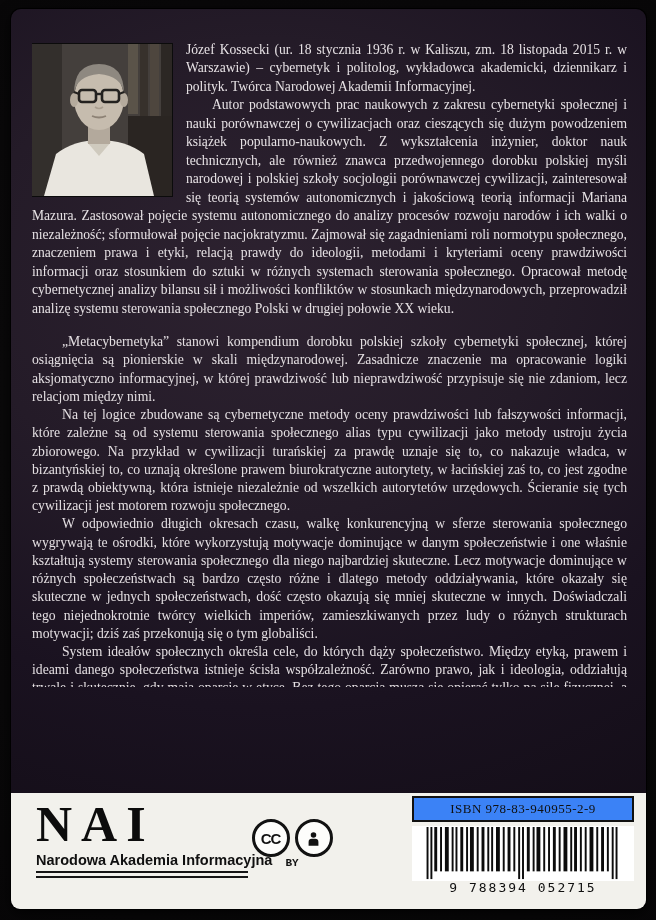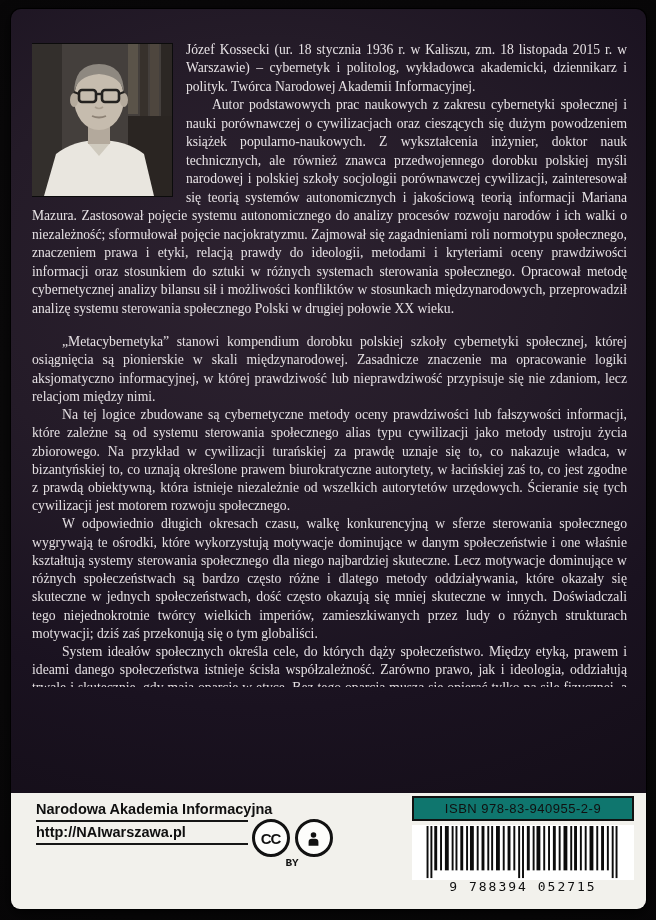--- a/index.html
+++ b/index.html
@@ -37,22 +37,22 @@
   .cc-block{position:absolute;left:237px;top:26px;width:88px;text-align:center;}
   .cc-circles{display:flex;justify-content:center;gap:5px;}
   .cc-circle{width:32px;height:32px;border:3px solid #121212;border-radius:50%;
     background:#fdfdfb;display:flex;align-items:center;justify-content:center;}
   .cc-circle .cc-txt{font-family:"Liberation Sans", sans-serif;font-weight:bold;
     font-size:15px;letter-spacing:-1px;color:#121212;}
   .by-label{font-family:Liberation Mono, monospace;font-weight:bold;font-size:11px;
     margin-top:0;color:#121212;}
 
   .isbn-block{position:absolute;right:12px;top:3px;width:222px;text-align:center;}
-  .isbn-box{border:2px solid #111;background:#0f766e;padding:3px 2px;
-    font-family:Liberation Sans, sans-serif;font-size:13px;letter-spacing:.5px;}
+  .isbn-box{border:2px solid #111;background:#3b82f6;padding:3px 2px;
+    font-family:Liberation Serif, serif;font-size:13px;letter-spacing:.5px;}
   .barcode{margin-top:4px;background:#fff;padding:1px 8px 0;}
   .barcode svg{display:block;width:200px;height:54px;margin:0 auto;}
   .isbn-digits{font-family:"DejaVu Sans Mono", monospace;font-size:13px;
     letter-spacing:2px;margin-top:-1px;}
 </style>
 </head>
 <body>
 
 <div class="scene">
   <div class="book">
@@ -92,23 +92,23 @@
         <p>„Metacybernetyka” stanowi kompendium dorobku polskiej szkoły cybernetyki społecznej, której osiągnięcia są pionierskie w skali międzynarodowej. Zasadnicze znaczenie ma opracowanie logiki aksjomatyczno informacyjnej, w której prawdziwość lub nieprawdziwość przypisuje się nie zdaniom, lecz relacjom między nimi.</p>
         <p>Na tej logice zbudowane są cybernetyczne metody oceny prawdziwości lub fałszywości informacji, które zależne są od systemu sterowania społecznego alias typu cywilizacji jako metody ustroju życia zbiorowego. Na przykład w cywilizacji turańskiej za prawdę uznaje się to, co nakazuje władca, w bizantyńskiej to, co uznają określone prawem biurokratyczne autorytety, w łacińskiej zaś to, co jest zgodne z prawdą obiektywną, która istnieje niezależnie od wszelkich autorytetów urzędowych. Ścieranie się tych cywilizacji jest motorem rozwoju społecznego.</p>
         <p>W odpowiednio długich okresach czasu, walkę konkurencyjną w sferze sterowania społecznego wygrywają te ośrodki, które wykorzystują motywacje dominujące w danym społeczeństwie i one właśnie kształtują systemy sterowania społecznego dla niego najbardziej skuteczne. Lecz motywacje dominujące w różnych społeczeństwach są bardzo często różne i dlatego metody oddziaływania, które okazały się skuteczne w jednych społeczeństwach, dość często okazują się mniej skuteczne w innych. Doświadczali tego niejednokrotnie twórcy wielkich imperiów, zamieszkiwanych przez ludy o różnych strukturach motywacji; dziś zaś przekonują się o tym globaliści.</p>
         <p>System ideałów społecznych określa cele, do których dąży społeczeństwo. Między etyką, prawem i ideami danego społeczeństwa istnieje ścisła współzależność. Zarówno prawo, jak i ideologia, oddziałują trwale i skutecznie, gdy mają oparcie w etyce. Bez tego oparcia muszą się opierać tylko na sile fizycznej, a bez niej sprowadzają się do pustych deklaracji, niemających wpływu na działania społeczne.</p>
       </div>
     </div>
 
     <div class="footer">
 
       <div class="nai-block">
+        <div class="nai-logo">NAI</div>
         <div class="org-name">Narodowa Akademia Informacyjna</div>
         <div class="rule"></div>
-        <div class="site-url">http://NAIwarszawa.pl</div>
         <div class="rule thin"></div>
       </div>
 
       <div class="cc-block">
         <div class="cc-circles">
           <div class="cc-circle">
             <span class="cc-txt">CC</span>
           </div>
           <div class="cc-circle">
             <svg viewBox="0 0 24 24" width="19" height="19">

